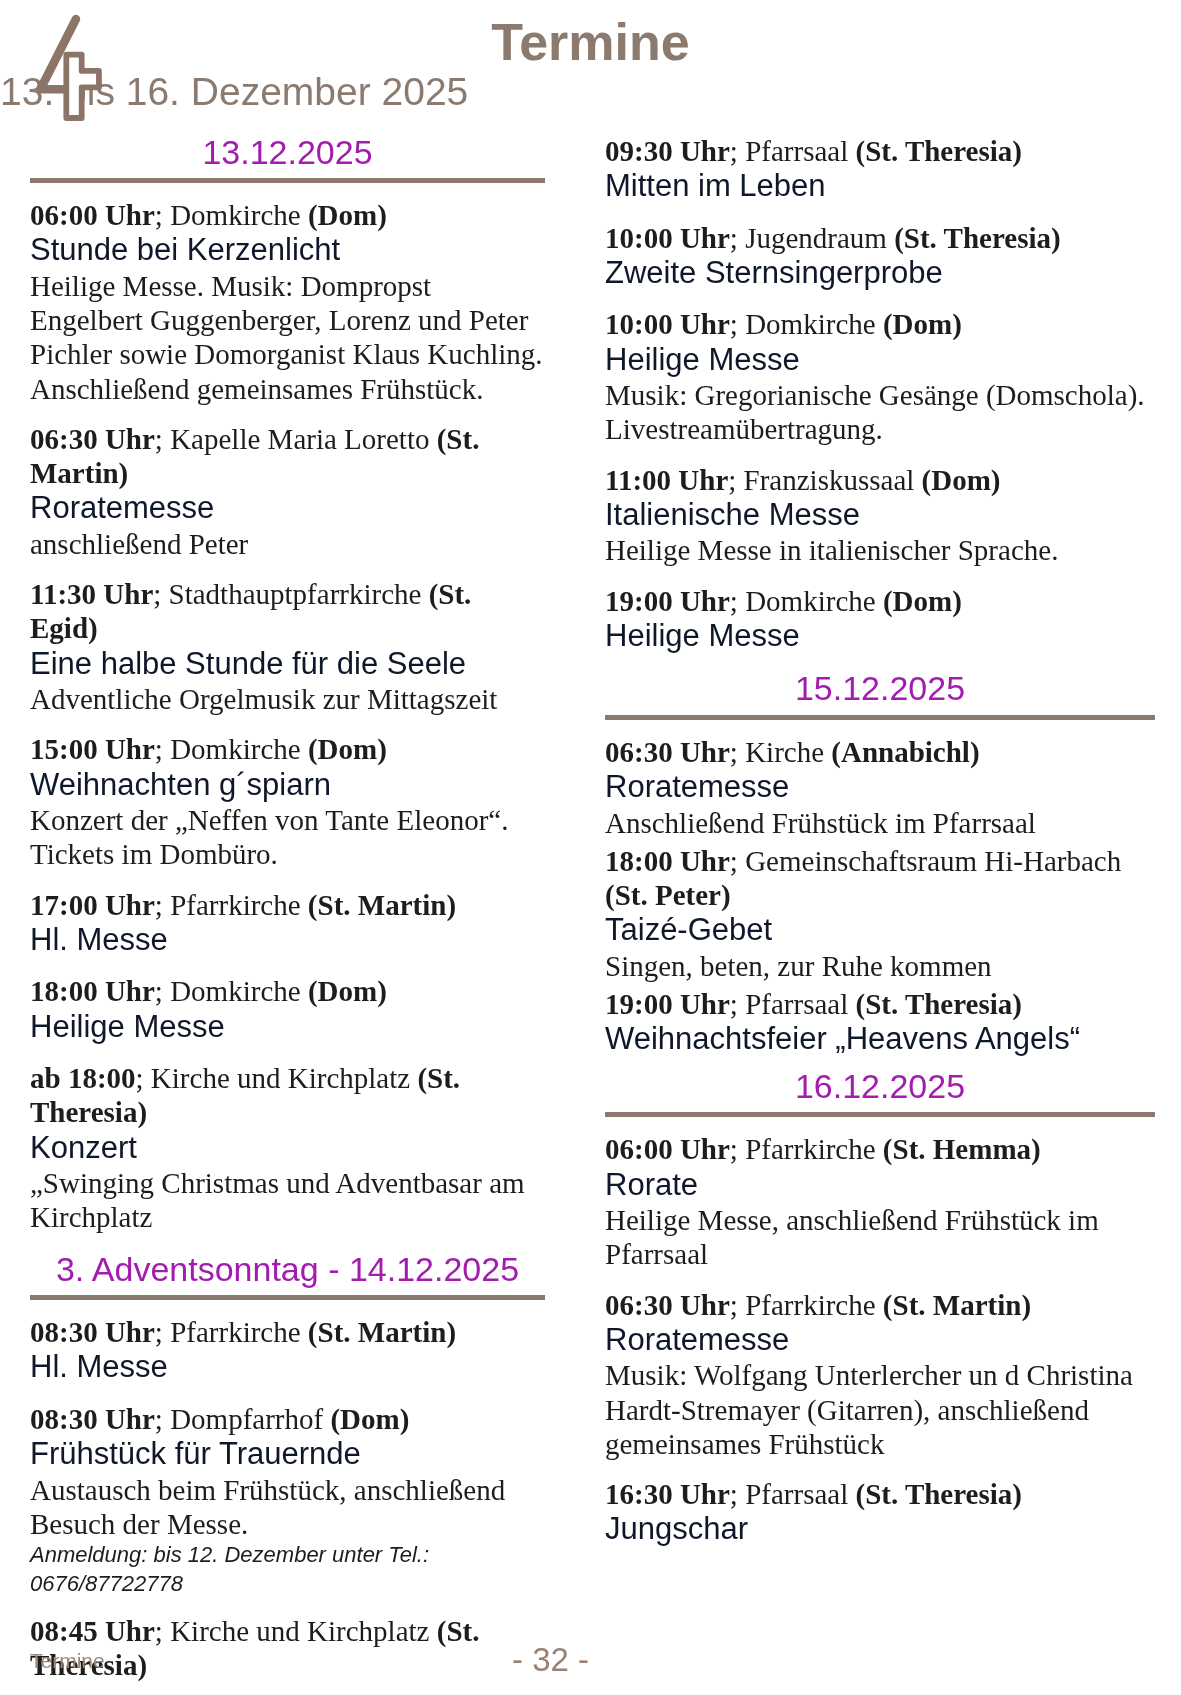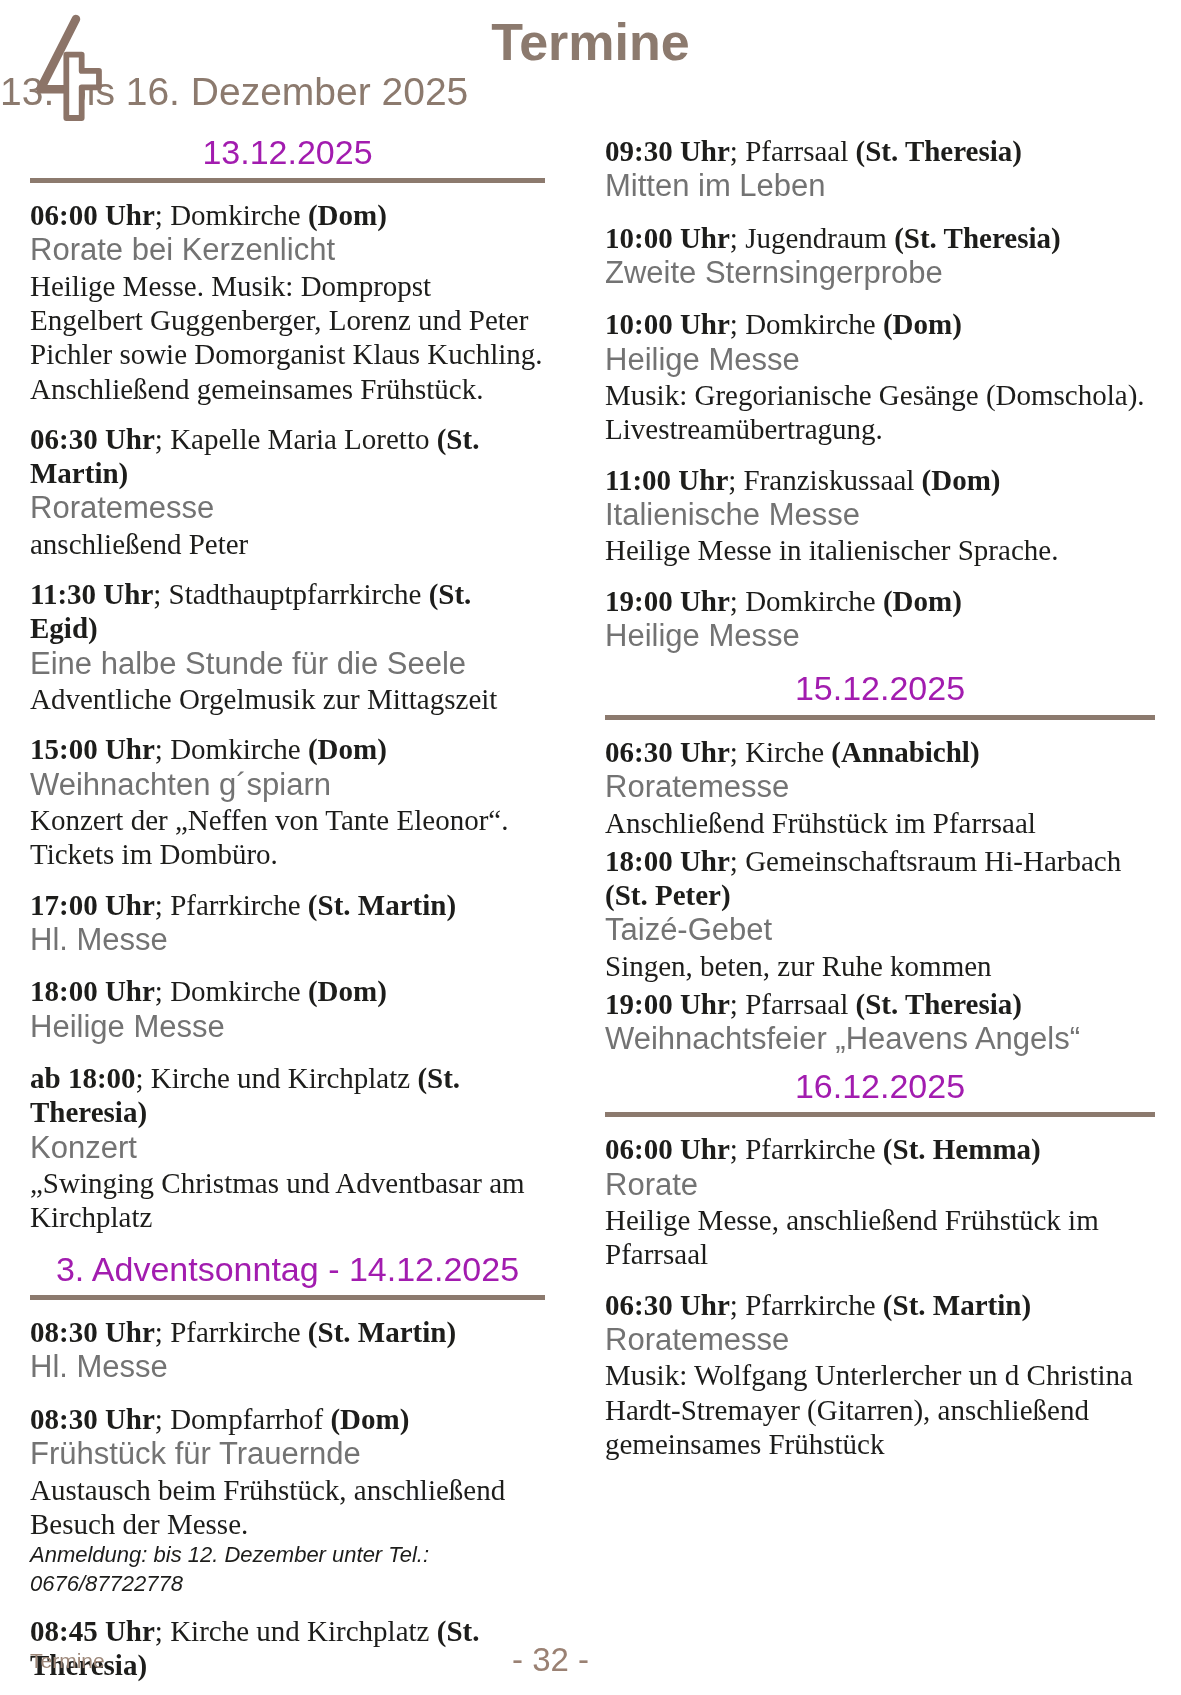--- a/index.html
+++ b/index.html
@@ -50,21 +50,21 @@
   .section + .section .section-heading{margin-top:10px;}
   
   .event{margin:0 0 16px 0;}
   .section-compact .event{margin:0 0 4px 0;}
   .event-head{font-size:29px;line-height:1.18;}
   .event-time{font-weight:bold;}
   .event-parish{font-weight:bold;}
   .event-title{
     font-family:"Liberation Sans",sans-serif;
     font-size:31px;line-height:1.18;
-    color:#737373;
+    color:#0f172a;
   }
   .event-desc{font-size:29px;line-height:1.18;}
   .event-note{
     font-family:"Liberation Sans",sans-serif;
     font-style:italic;
     font-size:22px;line-height:1.3;
   }
   
   .footer-left{
     position:absolute;left:30px;bottom:22px;
@@ -90,21 +90,21 @@
 
   <h1 class="page-title">Termine</h1>
   <div class="page-subtitle">13. bis 16. Dezember 2025</div>
 
   <main class="columns">
     <div class="col col-0" id="col-0">
         <section class="section">
           <div class="section-heading">13.12.2025</div>
           <div class="event">
             <div class="event-head"><span class="event-time">06:00 Uhr</span><span class="event-sep">; </span><span class="event-location">Domkirche </span><span class="event-parish">(Dom)</span></div>
-            <div class="event-title">Rorate bei Kerzenlicht</div>
+            <div class="event-title">Stunde bei Kerzenlicht</div>
             <div class="event-desc">Heilige Messe. Musik: Dompropst Engelbert Guggenberger, Lorenz und Peter Pichler sowie Domorganist Klaus Kuchling. Anschließend gemeinsames Frühstück.</div>
           </div>
           <div class="event">
             <div class="event-head"><span class="event-time">06:30 Uhr</span><span class="event-sep">; </span><span class="event-location">Kapelle Maria Loretto </span><span class="event-parish">(St. Martin)</span></div>
             <div class="event-title">Roratemesse</div>
             <div class="event-desc">anschließend Peter</div>
           </div>
           <div class="event">
             <div class="event-head"><span class="event-time">11:30 Uhr</span><span class="event-sep">; </span><span class="event-location">Stadthauptpfarrkirche </span><span class="event-parish">(St. Egid)</span></div>
             <div class="event-title">Eine halbe Stunde für die Seele</div>
@@ -193,20 +193,24 @@
           <div class="event">
             <div class="event-head"><span class="event-time">06:00 Uhr</span><span class="event-sep">; </span><span class="event-location">Pfarrkirche </span><span class="event-parish">(St. Hemma)</span></div>
             <div class="event-title">Rorate</div>
             <div class="event-desc">Heilige Messe, anschließend Frühstück im Pfarrsaal</div>
           </div>
           <div class="event">
             <div class="event-head"><span class="event-time">06:30 Uhr</span><span class="event-sep">; </span><span class="event-location">Pfarrkirche </span><span class="event-parish">(St. Martin)</span></div>
             <div class="event-title">Roratemesse</div>
             <div class="event-desc">Musik: Wolfgang Unterlercher un d Christina Hardt-Stremayer (Gitarren), anschließend gemeinsames Frühstück</div>
           </div>
+          <div class="event">
+            <div class="event-head"><span class="event-time">16:30 Uhr</span><span class="event-sep">; </span><span class="event-location">Pfarrsaal </span><span class="event-parish">(St. Theresia)</span></div>
+            <div class="event-title">Jungschar</div>
+          </div>
         </section>
       </div>
   </main>
 
   <div class="footer-left">Termine</div>
   <div class="footer-center">- 32 -</div>
 
 </div>
 
 </body></html>

